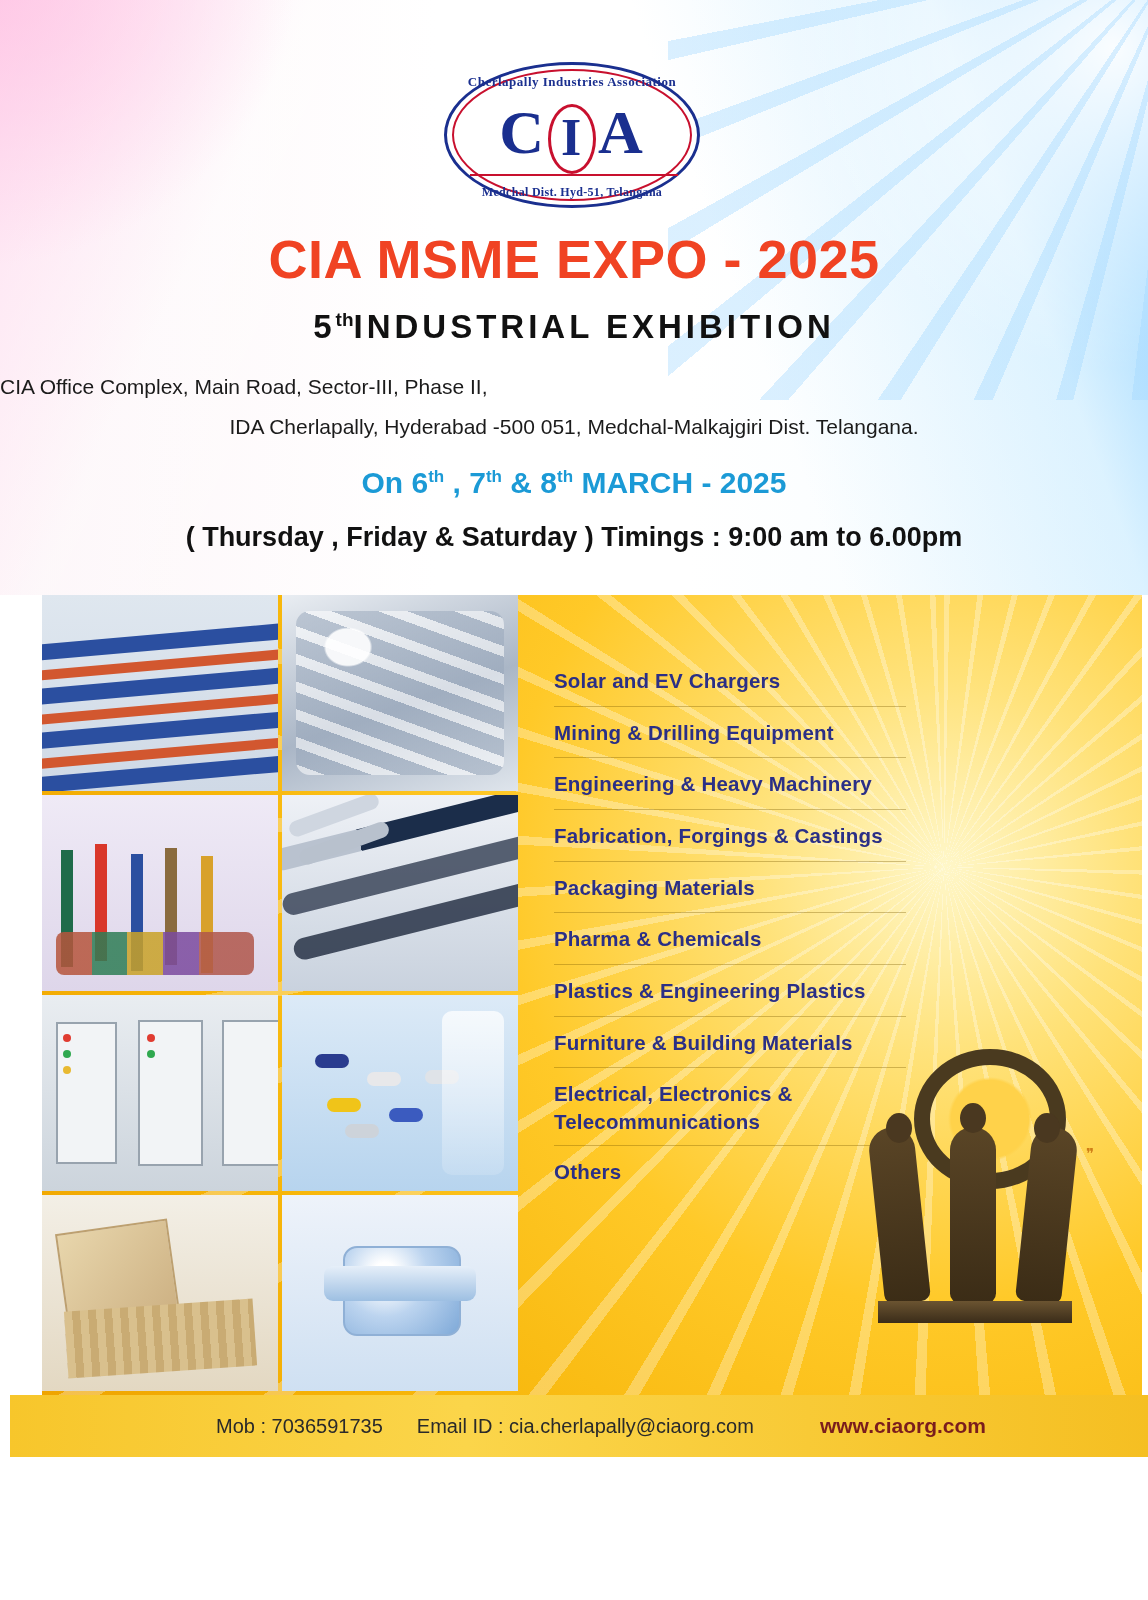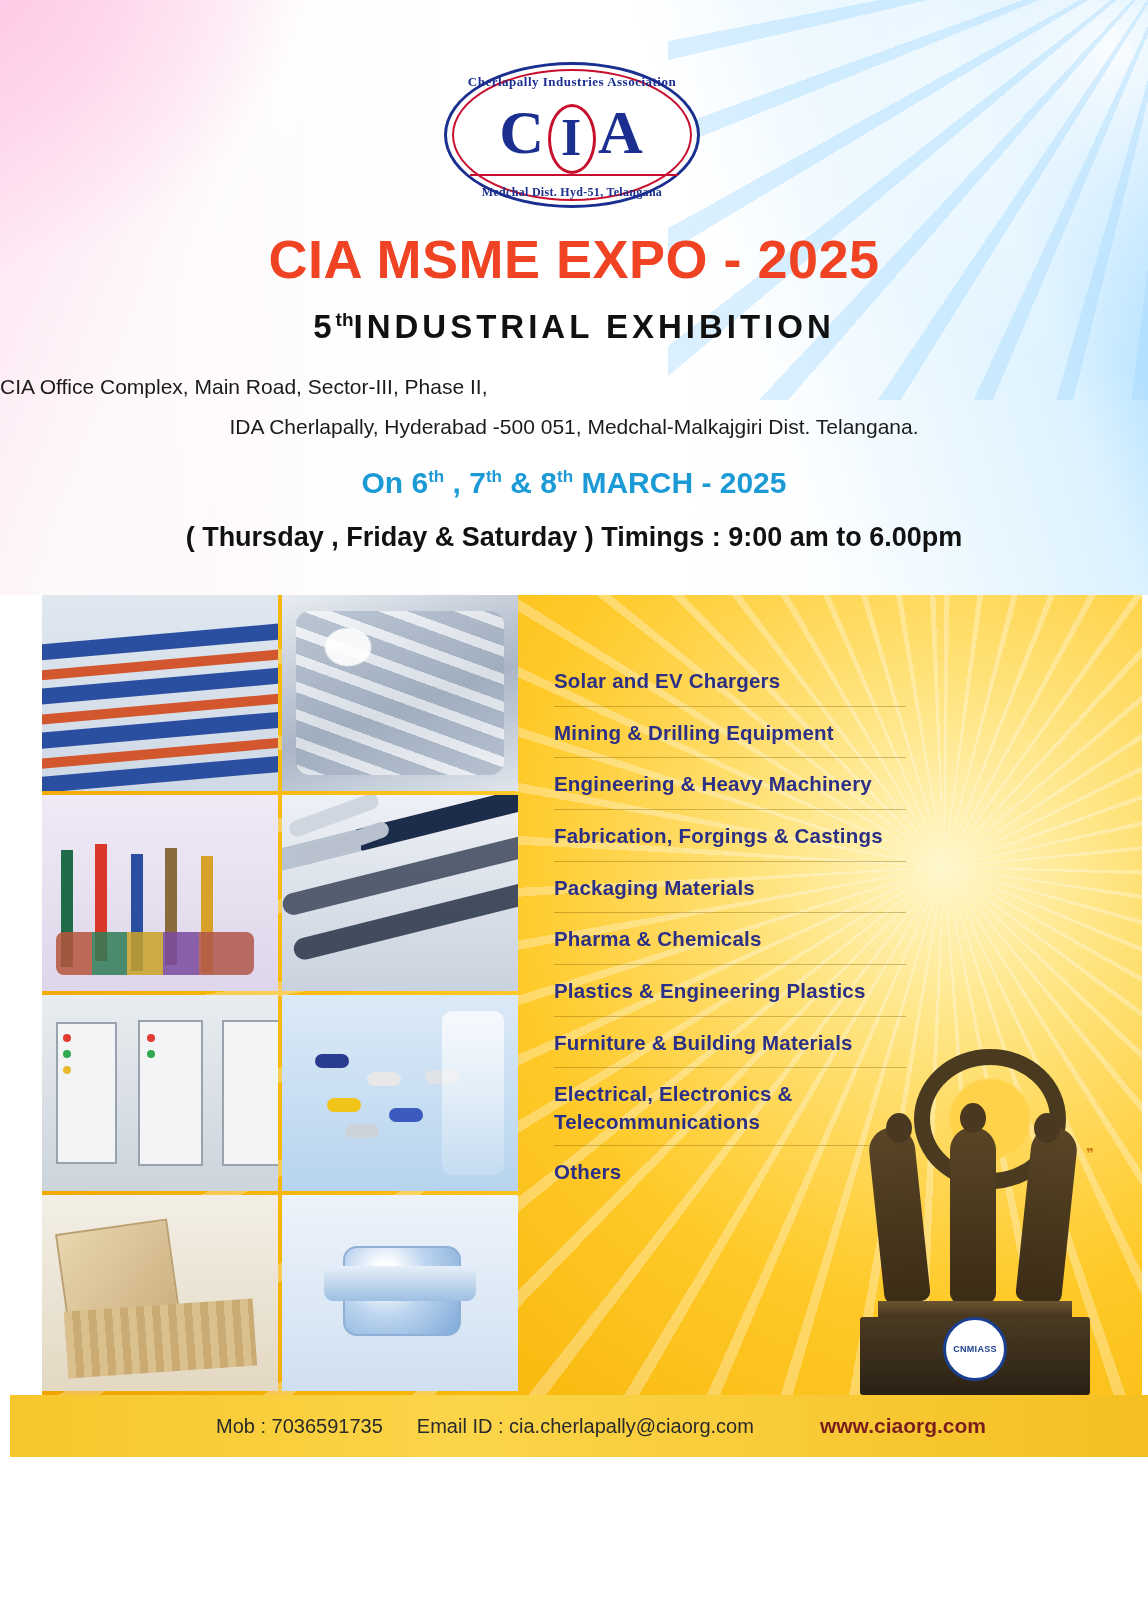--- a/index.html
+++ b/index.html
@@ -287,25 +287,20 @@
       <div class="bird b2">❞</div>
       <div class="bird b3">❞</div>
       <div class="st-ring"></div>
       <div class="st-fig st-f1"></div>
       <div class="st-fig st-f2"></div>
       <div class="st-fig st-f3"></div>
       <div class="st-head st-h1"></div>
       <div class="st-head st-h2"></div>
       <div class="st-head st-h3"></div>
       <div class="st-base2"></div>
-      <div class="st-base">
-        <div class="st-emblem">
-          <span>CNMIASS</span>
-        </div>
-      </div>
     </div>
   </div>
 
   <div class="footer">
     <div class="f-mob">Mob : 7036591735</div>
     <div class="f-mail">Email ID : cia.cherlapally@ciaorg.com</div>
     <div class="f-web">www.ciaorg.com</div>
   </div>
 
   <div class="page-edge"></div>

